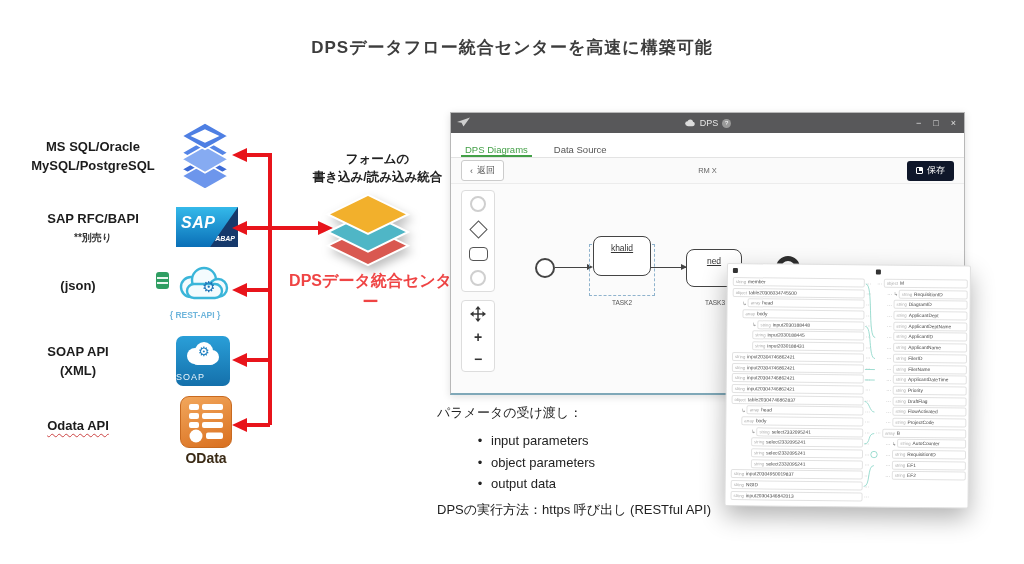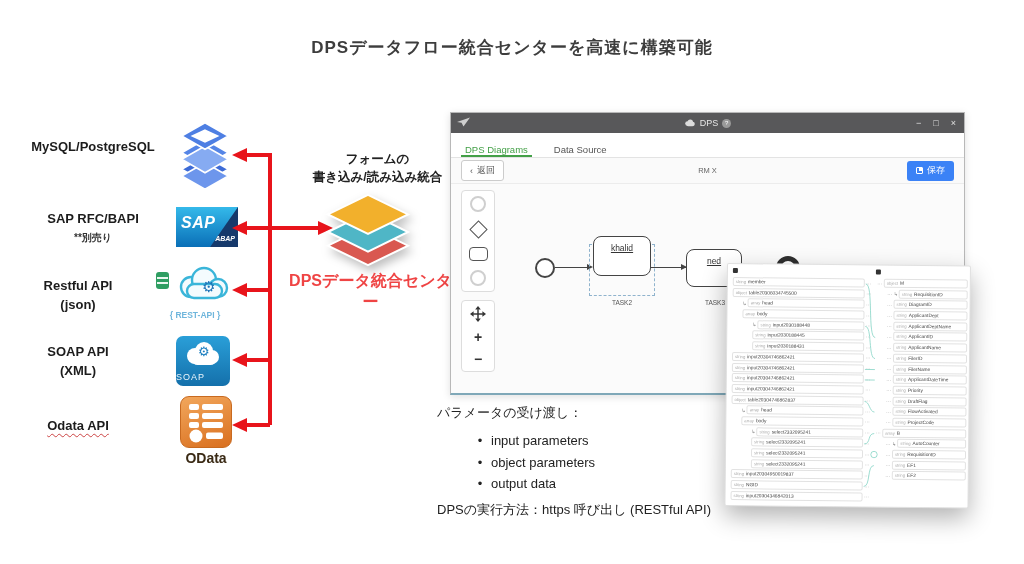--- a/index.html
+++ b/index.html
@@ -60,21 +60,21 @@
   .tb-controls span { cursor:default; }
 
   .tabbar { height:25px; background:#fff; border-bottom:1px solid #e3e3e3; display:flex; align-items:flex-end; padding-left:14px; gap:26px; }
   .tab { font-size:9.5px; padding-bottom:2px; color:#555; position:relative; }
   .tab.active { color:#43a047; }
   .tab.active::after { content:""; position:absolute; left:-4px; right:-4px; bottom:0; height:2px; background:#43a047; }
 
   .toolbar { height:26px; background:#fafafa; border-bottom:1px solid #ececec; position:relative; display:flex; align-items:center; }
   .back-btn { position:absolute; left:10px; font-size:9px; color:#555; background:#fff; border:1px solid #ccc; border-radius:3px; padding:3px 8px; display:flex; gap:4px; align-items:center; }
   .doc-title { position:absolute; width:100%; text-align:center; font-size:7.5px; color:#666; }
-  .save-btn { position:absolute; right:10px; background:#3b82f6; color:#fff; font-size:9px; border-radius:3px; padding:3.5px 9px; display:flex; gap:4px; align-items:center; }
+  .save-btn { position:absolute; right:10px; background:#0f172a; color:#fff; font-size:9px; border-radius:3px; padding:3.5px 9px; display:flex; gap:4px; align-items:center; }
   .save-ico { width:7px; height:7px; border:1px solid #fff; border-radius:1px; position:relative; }
   .save-ico::after { content:""; position:absolute; left:1.5px; top:0; width:3px; height:2.5px; background:#fff; }
 
   .canvas { position:relative; height:209px; background:#fbfbfb; }
   .palette { position:absolute; left:10px; top:6px; width:34px; }
   .pal-box { background:#fff; border:1px solid #ddd; border-radius:4px; padding:5px 0; display:flex; flex-direction:column; align-items:center; gap:9px; margin-bottom:8px; }
   .shape-circle { width:16px; height:16px; border:2px solid #cfcfcf; border-radius:50%; }
   .shape-diamond { width:13px; height:13px; border:1.6px solid #555; transform:rotate(45deg); margin:2px 0; }
   .shape-rect { width:19px; height:14px; border:1.6px solid #555; border-radius:4px; }
   .pal-text { font-size:14px; color:#333; line-height:13px; font-weight:bold; }
@@ -114,28 +114,28 @@
   .notes-footer { margin-top:6px; }
 
   .red-arrows, svg { display:block; }
 </style>
 </head>
 <body>
 
 <div class="main-title">DPSデータフロー統合センターを高速に構築可能</div>
 
 <div class="src-label" style="left:18px; top:137px;">
+  <div>MS SQL/Oracle</div>
   <div>MySQL/PostgreSQL</div>
 </div>
 <div class="src-label" style="left:18px; top:209px;">
   <div>SAP RFC/BAPI</div>
   <div class="src-sub">**別売り</div>
 </div>
 <div class="src-label" style="left:8px; top:276px; width:140px;">
-  <div>Restful API</div>
   <div>(json)</div>
 </div>
 <div class="src-label" style="left:8px; top:342px; width:140px;">
   <div>SOAP API</div>
   <div>(XML)</div>
 </div>
 <div class="src-label" style="left:8px; top:416px; width:140px;">
   <span class="odata-underline">Odata API</span>
 </div>
 

